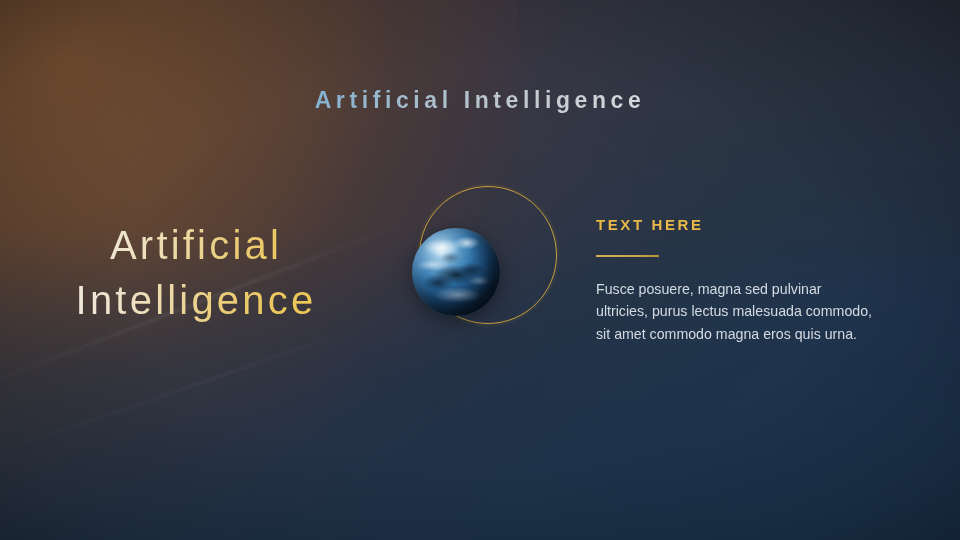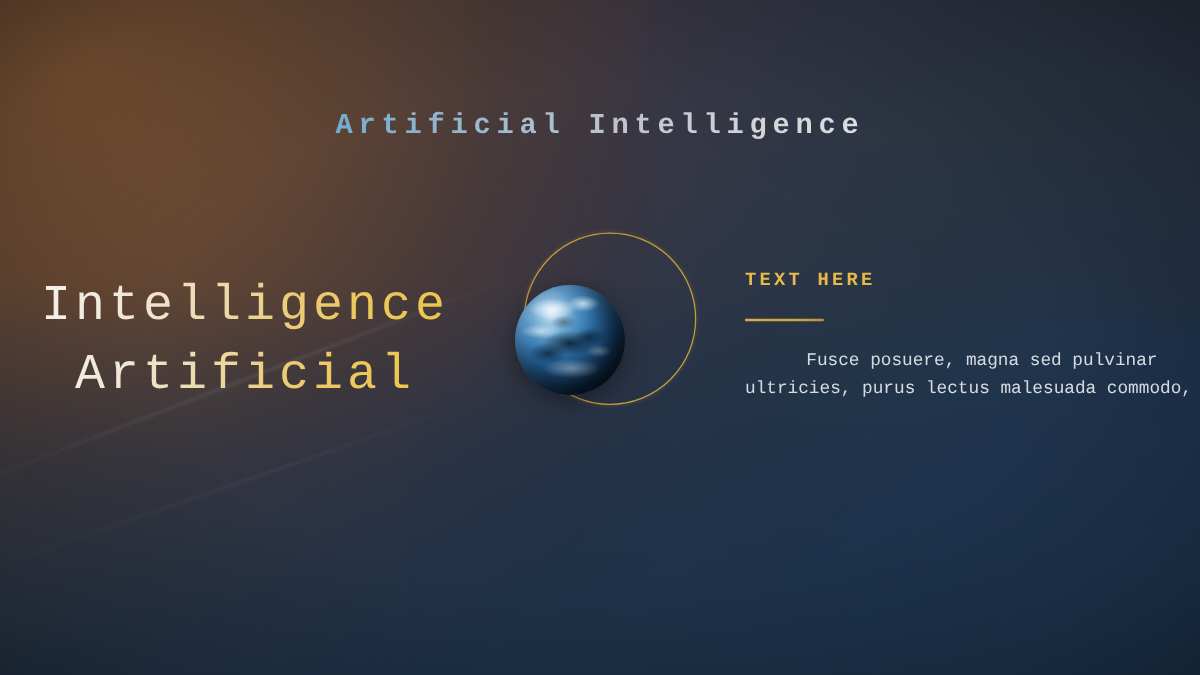--- a/index.html
+++ b/index.html
@@ -1,21 +1,21 @@
 <!DOCTYPE html>
 <html><head>
 <meta charset="utf-8">
 <title>Artificial Intelligence Slide</title>
 <style>
   html, body {
     margin: 0;
     padding: 0;
     background: #11181f;
   }
-  * { box-sizing: border-box; font-family: Liberation Mono, monospace; }
+  * { box-sizing: border-box; }
 
   .slide {
     position: relative;
     width: 960px;
     height: 540px;
     overflow: hidden;
     font-family: "Liberation Sans", sans-serif;
     background: #2a3murky;
     background-color: #2b3340;
   }
@@ -275,21 +275,20 @@
     height: 1.5px;
     margin: 21px 0 0 0;
     background: linear-gradient(90deg, #d6ac4c 0%, #cda345 70%, #b8913c 100%);
   }
   .info-body {
     margin: 21px 0 0 0;
     font-size: 14.2px;
     line-height: 22.6px;
     color: #d5dbe2;
     font-weight: 400;
-    text-align: right;
   }
   .info-body .pline { display: block; white-space: nowrap; }
 </style>
 </head>
 <body>
 
 <div class="slide">
 
   <div class="bg-base"></div>
   <div class="bg-warm-glow"></div>
@@ -297,35 +296,36 @@
   <div class="bg-bottom-navy"></div>
   <div class="bg-topright-dark"></div>
   <div class="sweep sweep-a"></div>
   <div class="sweep sweep-b"></div>
   <div class="sweep sweep-c"></div>
   <div class="vignette"></div>
 
   <div class="top-title">Artificial Intelligence</div>
 
   <div class="hero-title">
+    <span class="line">Artificial</span>
     <span class="line">Intelligence</span>
-    <span class="line">Artificial</span>
   </div>
 
   <div class="globe-stage">
     <div class="ring"></div>
     <div class="globe">
       <div class="clouds"></div>
       <div class="land"></div>
       <div class="terminator"></div>
     </div>
   </div>
 
   <div class="info">
     <p class="info-heading">TEXT HERE</p>
     <div class="info-divider"></div>
     <p class="info-body">
       <span class="pline">Fusce posuere, magna sed pulvinar</span>
       <span class="pline">ultricies, purus lectus malesuada commodo,</span>
+      <span class="pline">sit amet commodo magna eros quis urna.</span>
     </p>
   </div>
 
 </div>
 
 </body></html>

